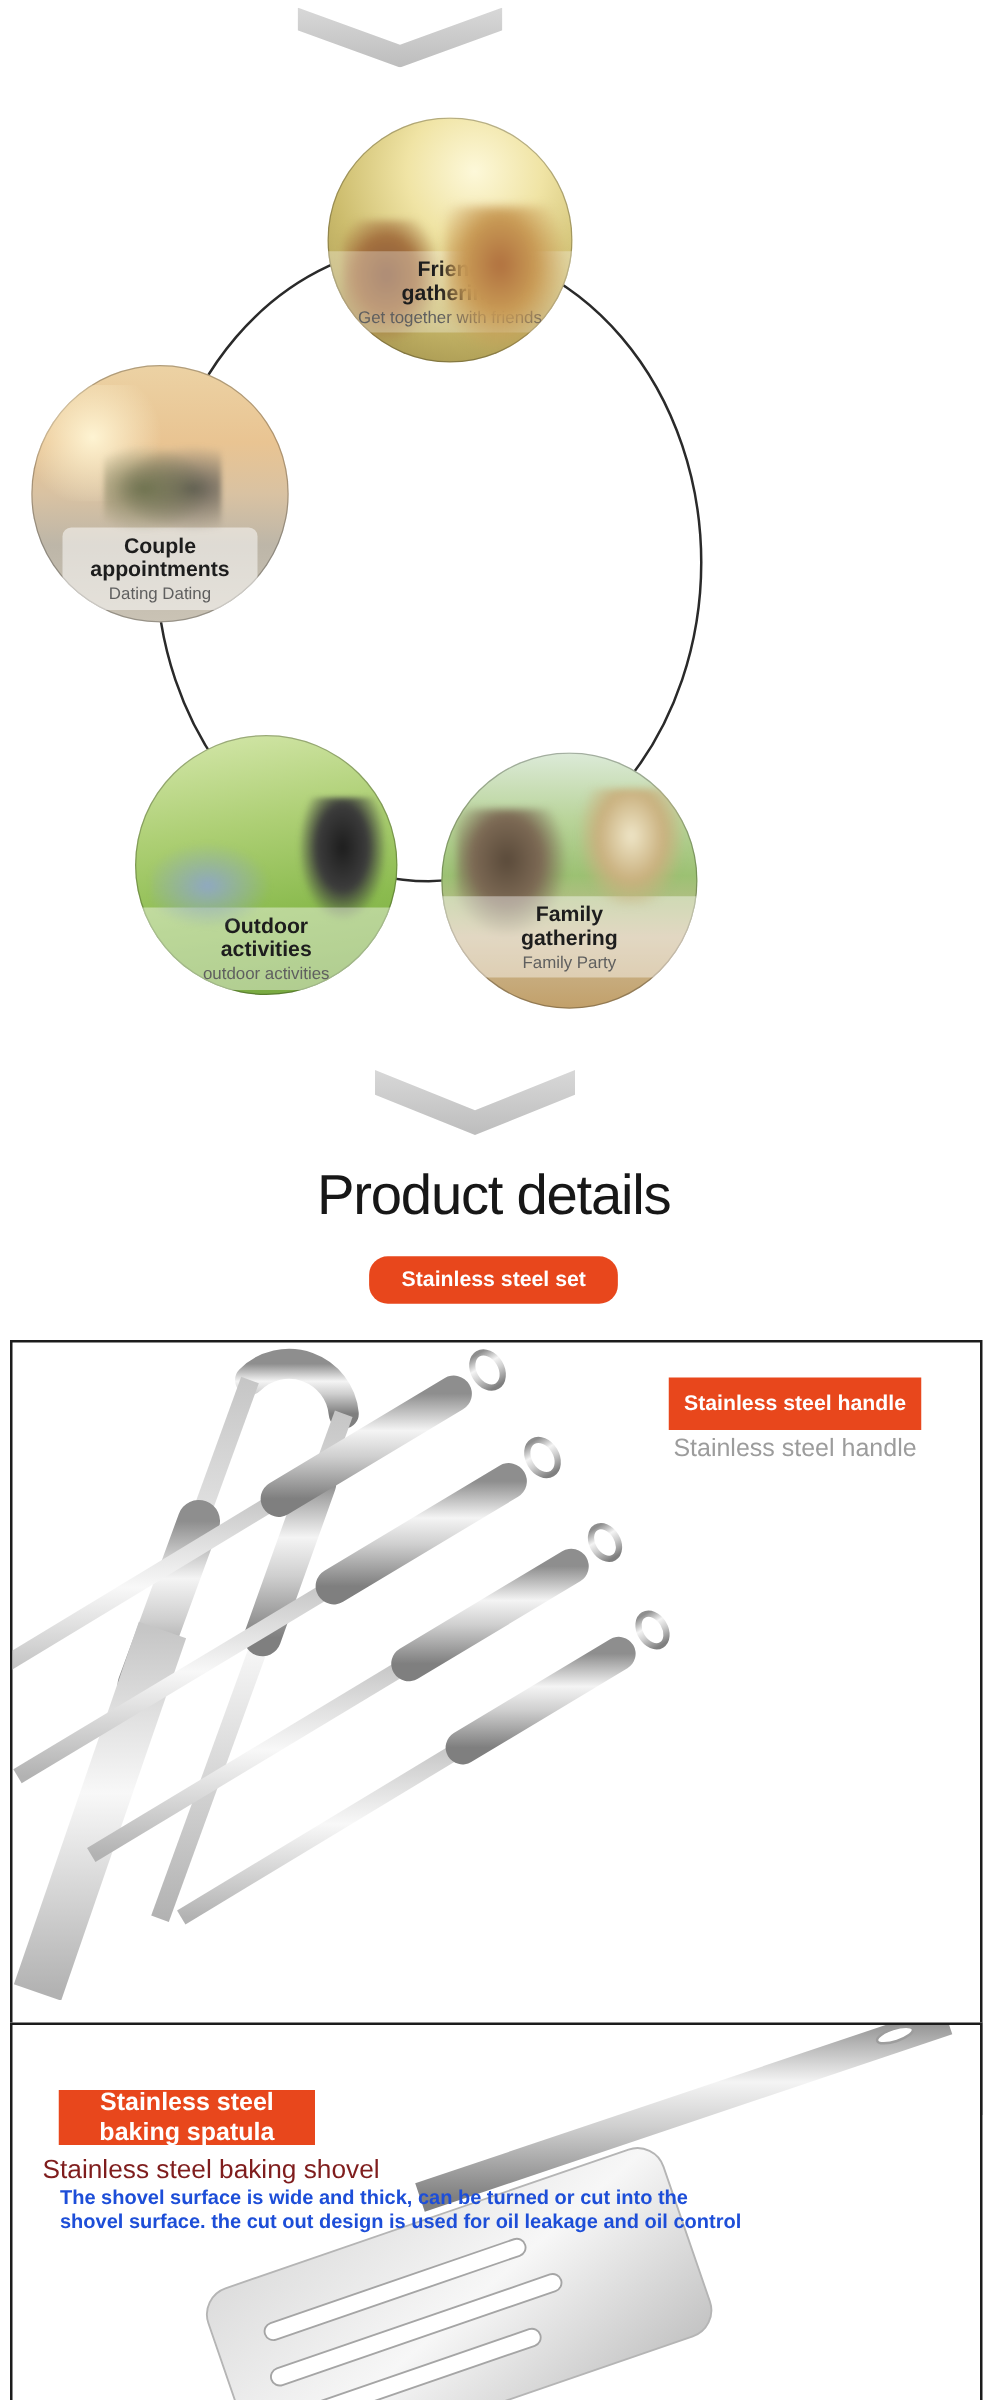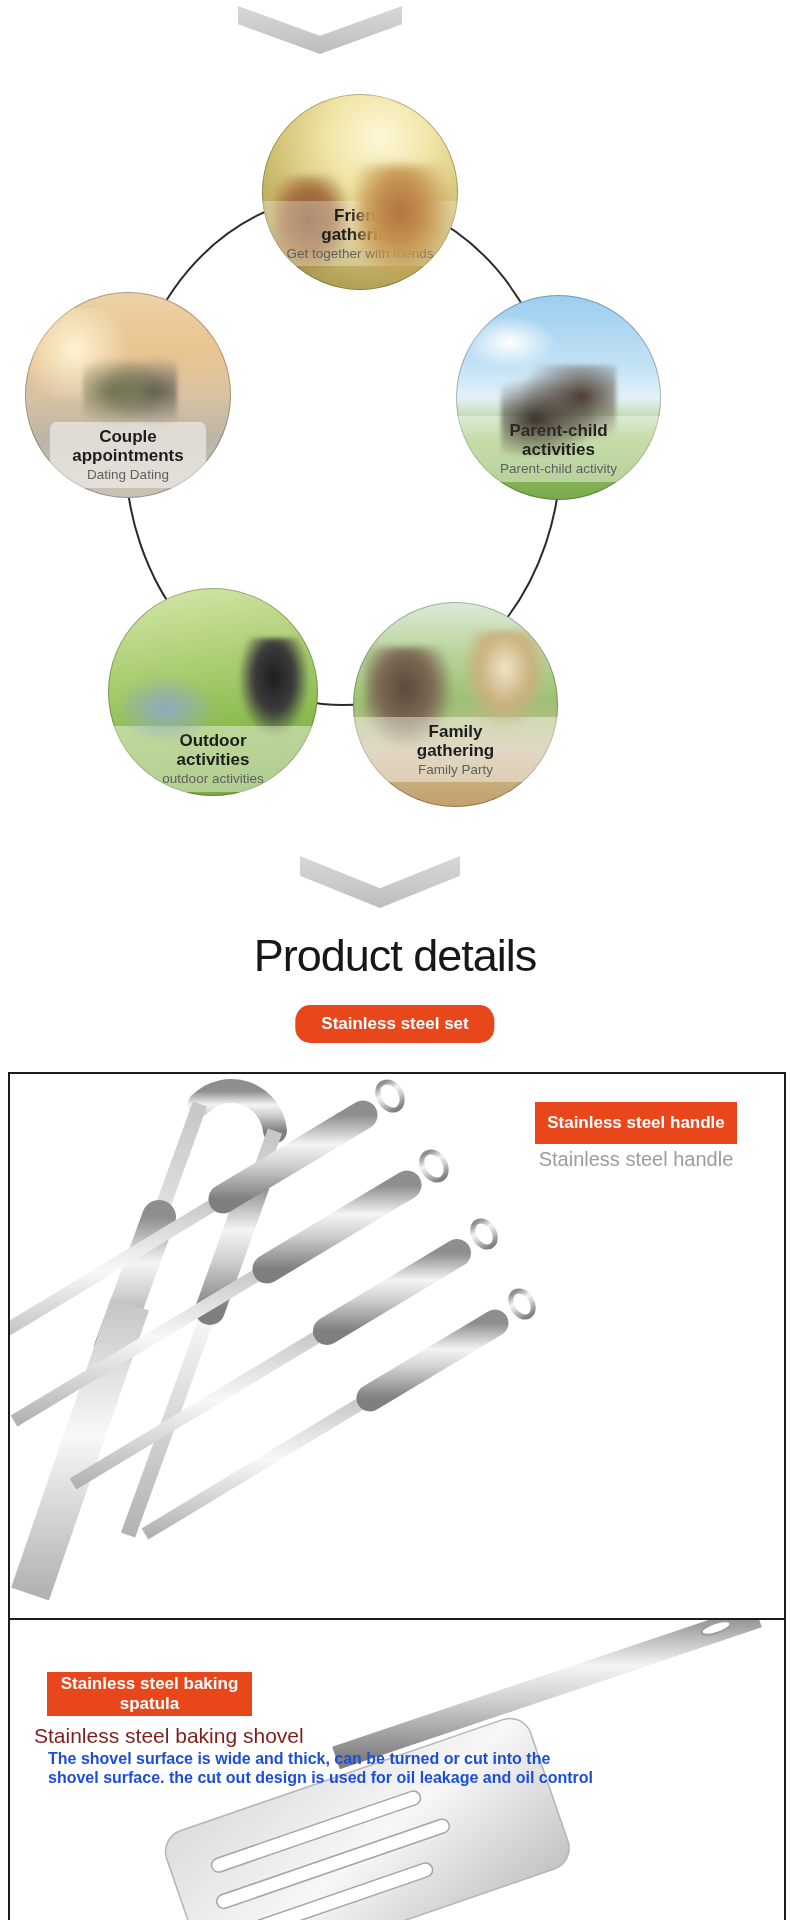--- a/index.html
+++ b/index.html
@@ -77,21 +77,21 @@
   #box2{top:1618px;height:320px;}
 
   .sec-label{position:absolute;background:#E8471C;color:#ffffff;font-weight:700;
     display:flex;align-items:center;justify-content:center;text-align:center;line-height:1.2;}
   #sec1-label{left:525px;top:28px;width:202px;height:42px;font-size:17px;}
   #sec1-sub{position:absolute;left:476px;top:74px;width:300px;text-align:center;
     font-size:20px;color:#9C9C9C;}
   #sec1-body{position:absolute;right:36px;top:102px;width:258px;text-align:right;
     font-size:15px;font-weight:700;color:#131313;line-height:1.12;}
 
-  #sec2-label{left:37px;top:52px;width:205px;height:44px;font-size:17px;padding:2px 6px;box-sizing:border-box;}
+  #sec2-label{left:37px;top:52px;width:205px;height:44px;font-size:20px;padding:2px 6px;box-sizing:border-box;}
   #sec2-sub{position:absolute;left:24px;top:104px;width:400px;font-size:21px;color:#7f1d1d;}
   #sec2-body{position:absolute;left:38px;top:130px;width:552px;text-align:left;
     font-size:16px;font-weight:700;color:#1d4ed8;line-height:1.18;}
 
   .photo-svg{position:absolute;left:0;top:0;}
 </style>
 </head>
 <body>
 
 <div id="page">
@@ -109,26 +109,20 @@
     </div>
   </div>
 
   <div id="c-couple" class="pcircle">
     <div class="band">
       <div class="t">Couple appointments</div>
       <div class="s">Dating Dating</div>
     </div>
   </div>
 
-  <div id="c-parent" class="pcircle">
-    <div class="band">
-      <div class="t">Parent-child activities</div>
-      <div class="s">Parent-child activity</div>
-    </div>
-  </div>
 
   <div id="c-outdoor" class="pcircle">
     <div class="band">
       <div class="t">Outdoor activities</div>
       <div class="s">outdoor activities</div>
     </div>
   </div>
 
   <div id="c-family" class="pcircle">
     <div class="band">

